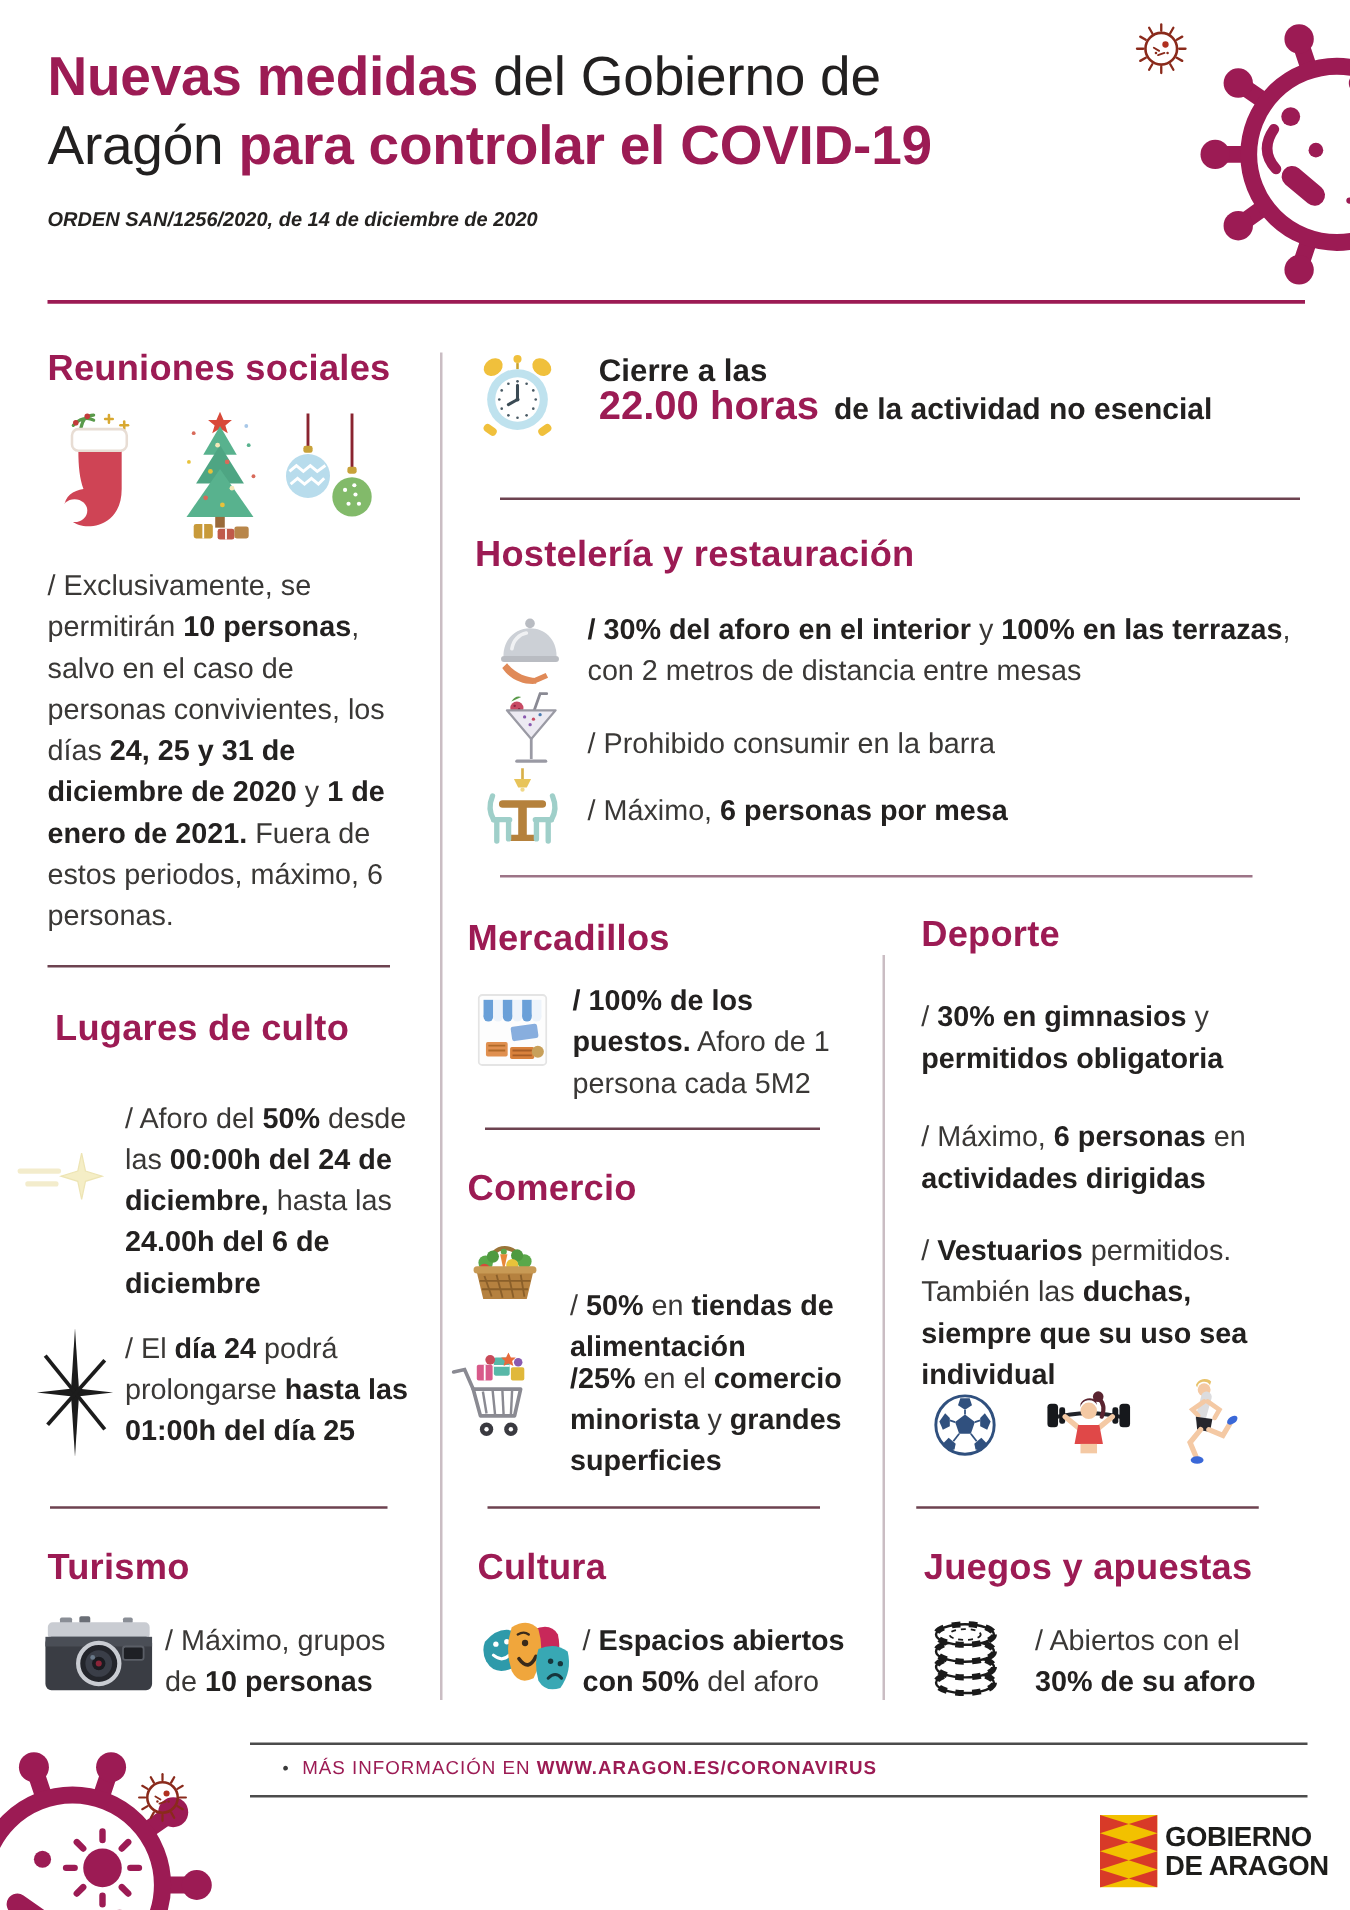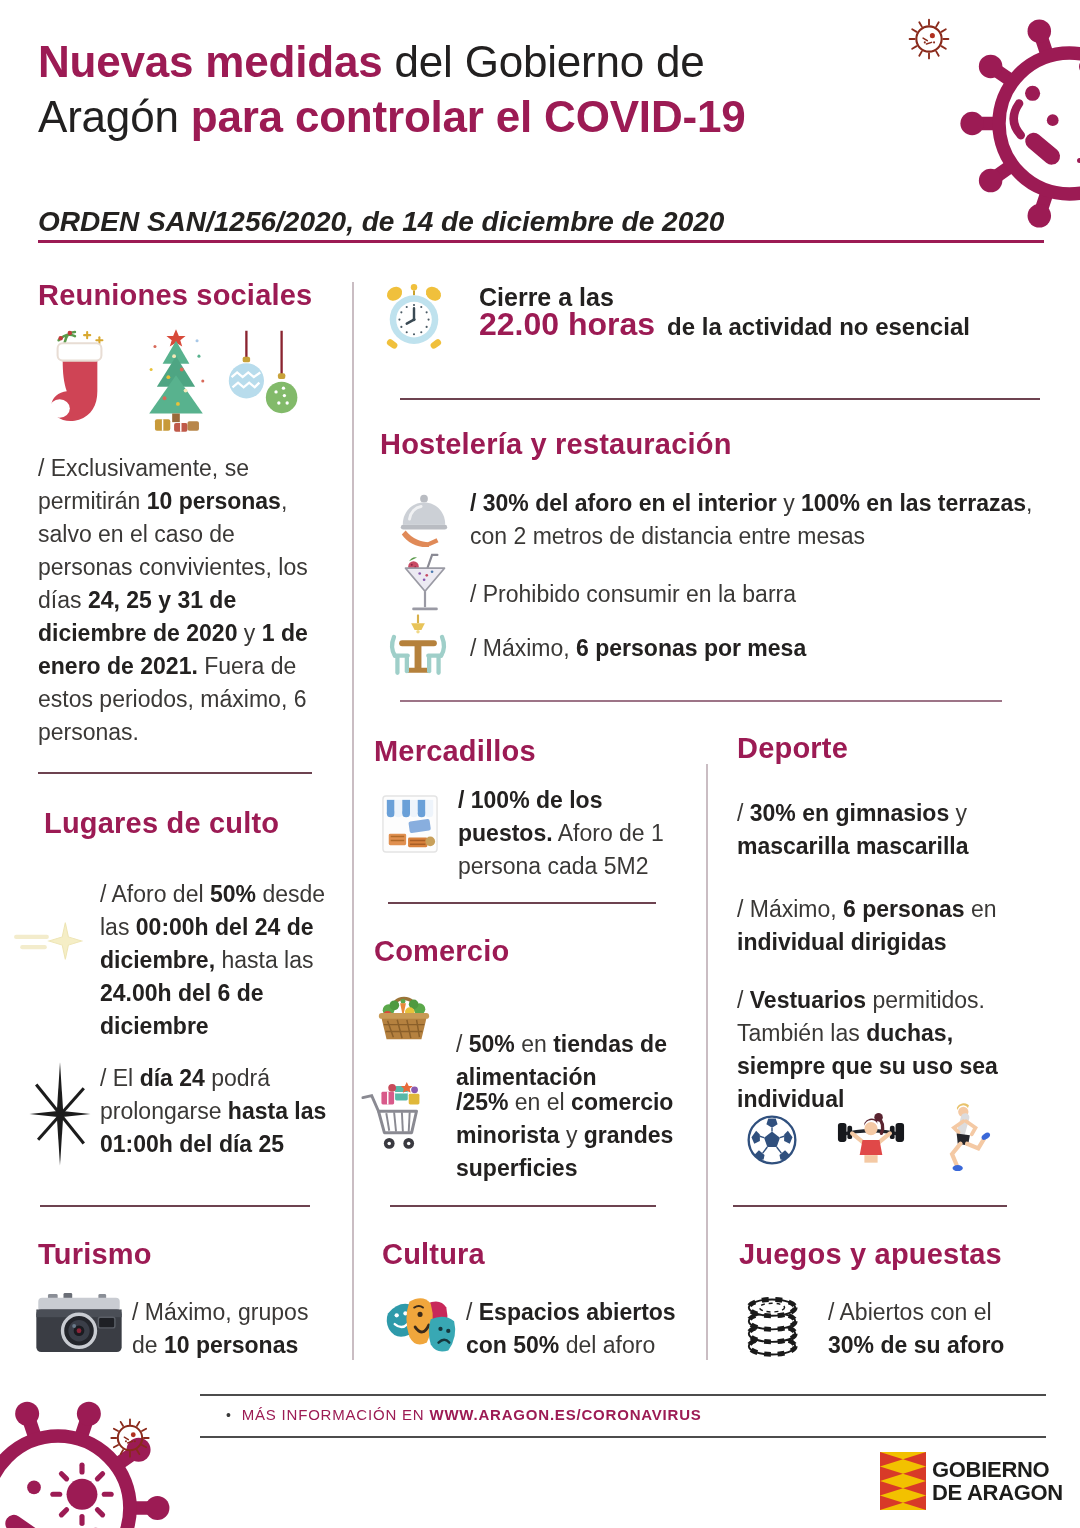--- a/index.html
+++ b/index.html
@@ -6,21 +6,21 @@
   #page{position:relative;width:1080px;height:1528px;background:#ffffff;overflow:hidden;
         font-family:"Liberation Sans","DejaVu Sans",sans-serif;color:#333130;padding-left:24px;}
   .abs{position:absolute;}
   .hr{height:2px;background:#6d4350;}
   .vr{width:2px;background:#cabdc3;}
   #main-title{font-size:44px;line-height:55px;font-weight:500;color:#222020;letter-spacing:-.2px;}
   .mb{color:#9c1b54;font-weight:800;}
   #alert-row{display:flex;align-items:baseline;gap:28px;}
   #alert-level{font-size:38px;color:#9c1b54;font-weight:400;}
   #alert-sup{font-size:19px;color:#9c1b54;position:relative;top:-14px;left:1px;}
-  #order-ref{font-style:italic;font-weight:700;font-size:28px;color:#242220;margin-top:38px;}
+  #order-ref{font-style:italic;font-weight:700;font-size:16px;color:#242220;}
   .sec-title{font-size:29px;font-weight:800;color:#9c1b54;letter-spacing:.2px;}
   .body-text{font-size:23px;line-height:33px;color:#3a3836;font-weight:400;}
   .body-text .b{font-weight:700;color:#232120;}
   #closure-intro{font-size:25px;font-weight:700;color:#232120;}
   #closure-time{font-size:32px;font-weight:800;color:#9c1b54;}
   #closure-rest{font-size:24px;font-weight:700;color:#232120;margin-left:12px;}
   .fline{height:2px;background:#4c4c4c;}
   #footer-info{font-size:15px;letter-spacing:.8px;color:#9c1b54;}
   #f-bullet{color:#3a3a3a;margin-right:10px;font-size:14px;}
   #f-url{font-weight:700;}
@@ -401,22 +401,22 @@
     <path d="M48,28 Q62,22 72,30 Q76,46 66,60 Q54,64 48,54 Q44,40 48,28 Z" fill="#38a8b4"></path>
     <circle cx="58" cy="38" r="2.2" fill="#16363c"></circle>
       <circle cx="66" cy="40" r="2.2" fill="#16363c"></circle>
     <path d="M56,52 q6,-6 11,0" stroke="#16363c" stroke-width="2.5" fill="none" stroke-linecap="round"></path>
   </svg>
 
   <div class="abs body-text" style="left:466px;top:1296px;width:220px;"><span>/ </span><span class="b">Espacios abiertos con 50%</span><span> del aforo</span></div>
 
   <div class="abs sec-title" style="left:737px;top:732px;">Deporte</div>
 
-  <div class="abs body-text" style="left:737px;top:797px;width:300px;"><span>/ </span><span class="b">30% en gimnasios</span><span> y </span><span class="b">mascarilla mascarilla</span></div>
-  <div class="abs body-text" style="left:737px;top:893px;width:300px;"><span>/ Máximo, </span><span class="b">6 personas</span><span> en </span><span class="b">individual dirigidas</span></div>
+  <div class="abs body-text" style="left:737px;top:797px;width:300px;"><span>/ </span><span class="b">30% en gimnasios</span><span> y </span><span class="b">permitidos obligatoria</span></div>
+  <div class="abs body-text" style="left:737px;top:893px;width:300px;"><span>/ Máximo, </span><span class="b">6 personas</span><span> en </span><span class="b">actividades dirigidas</span></div>
   <div class="abs body-text" style="left:737px;top:984px;width:305px;"><span>/ </span><span class="b">Vestuarios</span><span> permitidos. También las </span><span class="b">duchas, siempre que su uso sea individual</span></div>
 
   <svg class="abs" style="left:744px;top:1112px;" width="56" height="56" viewBox="0 0 60 60">
     <circle cx="30" cy="30" r="25" fill="#ffffff" stroke="#30507e" stroke-width="2.5"></circle>
     <polygon points="30,21 38.5,27.5 35,37.5 25,37.5 21.5,27.5" fill="#30507e"></polygon>
     <polygon points="26,7 34,7 36,13 30,17 24,13" fill="#30507e"></polygon>
     <polygon points="47,20 52,27 49,34 43,31 43,24" fill="#30507e"></polygon>
     <polygon points="13,20 8,27 11,34 17,31 17,24" fill="#30507e"></polygon>
     <polygon points="38,46 44,41 49,46 44,52 39,51" fill="#30507e"></polygon>
     <polygon points="22,46 16,41 11,46 16,52 21,51" fill="#30507e"></polygon>

